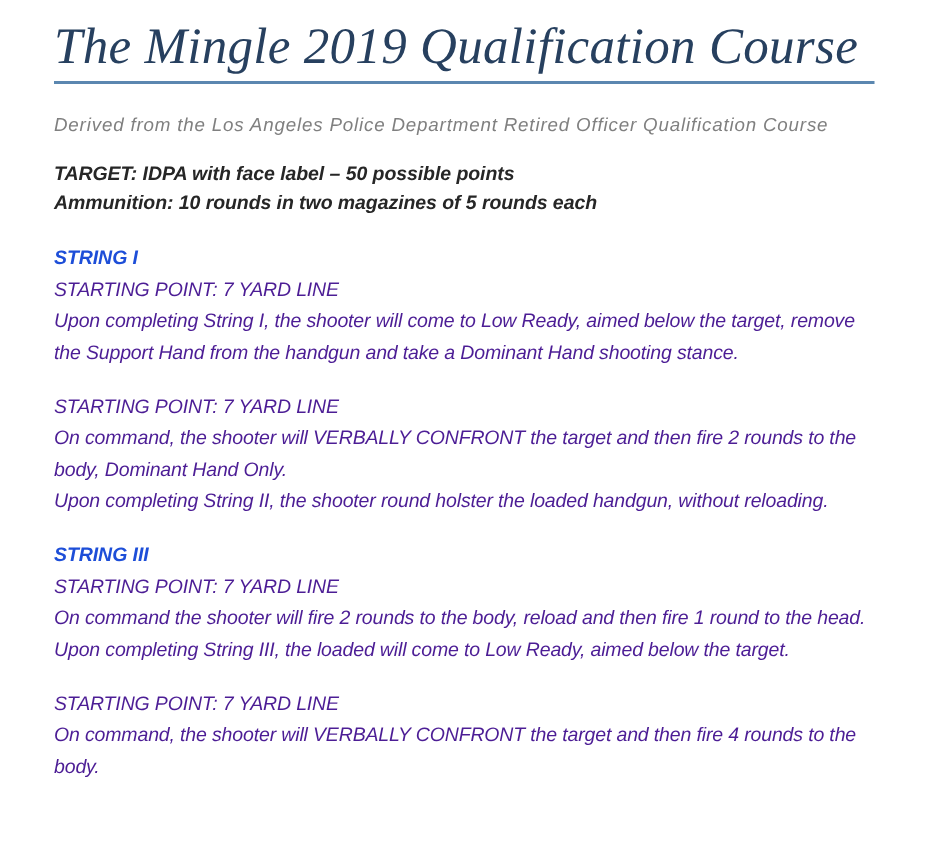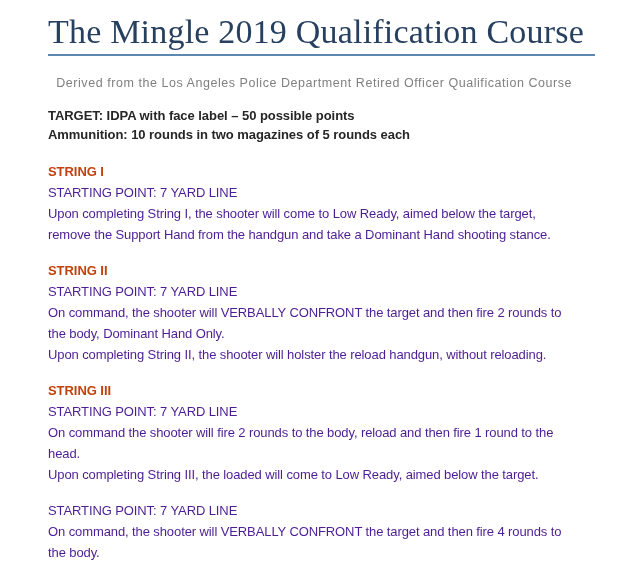--- a/index.html
+++ b/index.html
@@ -13,21 +13,22 @@
     background: #ffffff;
     font-family: "Liberation Sans", sans-serif;
     overflow: hidden;
   }
 
   .page {
     position: relative;
     width: 620px;
     height: 568px;
     box-sizing: border-box;
-    padding: 0 48px;
+    padding: 0 36px;
+    font-style: italic;
   }
 
   
   .title-block {
     padding-top: 13px;
   }
   .doc-title {
     font-family: "Liberation Serif", "DejaVu Serif", serif;
     font-size: 34px;
     line-height: 38px;
@@ -45,21 +46,20 @@
   }
 
   
   .subtitle {
     margin-top: 19px;
     font-size: 12.5px;
     line-height: 16px;
     color: #808080;
     letter-spacing: 0.55px;
     white-space: nowrap;
-    text-align: right;
   }
 
   
   .spec-block {
     margin-top: 15px;
     text-align: left;
   }
   .spec-line {
     font-size: 13px;
     line-height: 19px;
@@ -75,21 +75,21 @@
   .string-section {
     margin-bottom: 15px;
   }
   .string-section:last-child {
     margin-bottom: 0;
   }
   .string-heading {
     font-size: 13px;
     line-height: 21px;
     font-weight: bold;
-    color: #c2410c;
+    color: #1d4ed8;
     letter-spacing: -0.05px;
   }
   .string-line {
     font-size: 13px;
     line-height: 21px;
     font-weight: 400;
     color: #4c1d95;
     letter-spacing: -0.1px;
   }
 </style>
@@ -112,24 +112,23 @@
 
   <div class="strings">
 
     <div class="string-section">
       <div class="string-heading">STRING I</div>
       <div class="string-line">STARTING POINT: 7 YARD LINE</div>
       <div class="string-line">Upon completing String I, the shooter will come to Low Ready, aimed below the target, remove the Support Hand from the handgun and take a Dominant Hand shooting stance.</div>
     </div>
 
     <div class="string-section">
-      <div class="string-heading">STRING II</div>
       <div class="string-line">STARTING POINT: 7 YARD LINE</div>
       <div class="string-line">On command, the shooter will VERBALLY CONFRONT the target and then fire 2 rounds to the body, Dominant Hand Only.</div>
-      <div class="string-line">Upon completing String II, the shooter will holster the reload handgun, without reloading.</div>
+      <div class="string-line">Upon completing String II, the shooter round holster the loaded handgun, without reloading.</div>
     </div>
 
     <div class="string-section">
       <div class="string-heading">STRING III</div>
       <div class="string-line">STARTING POINT: 7 YARD LINE</div>
       <div class="string-line">On command the shooter will fire 2 rounds to the body, reload and then fire 1 round to the head.</div>
       <div class="string-line">Upon completing String III, the loaded will come to Low Ready, aimed below the target.</div>
     </div>
 
     <div class="string-section">

